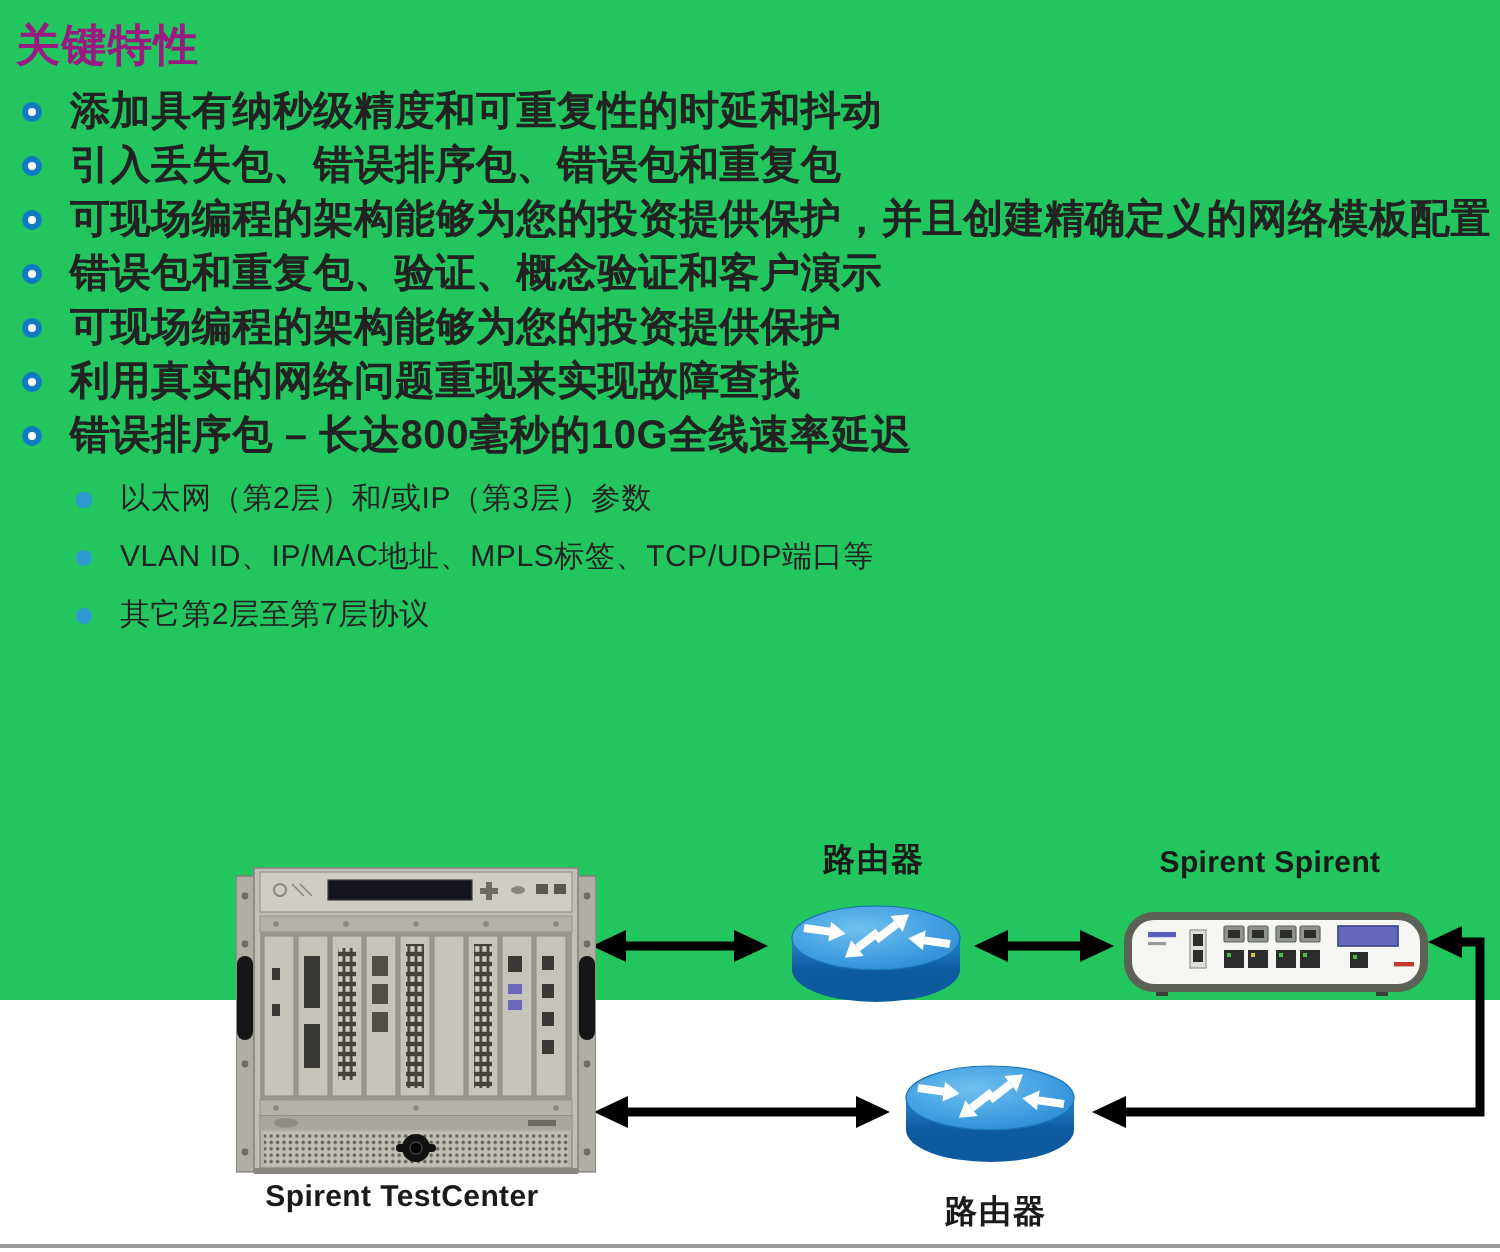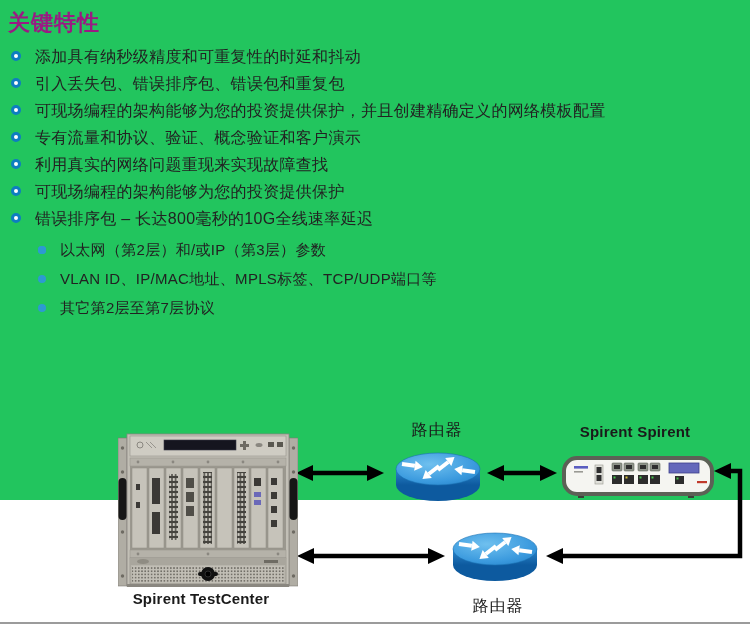--- a/index.html
+++ b/index.html
@@ -10,62 +10,62 @@
   }
   *{margin:0;padding:0;box-sizing:border-box;}
   html,body{width:750px;height:626px;background:#ffffff;overflow:hidden;
     font-family:"Liberation Sans","DejaVu Sans",sans-serif;color:var(--text-color);}
   .page{position:relative;width:750px;height:500px;background:#22c55e;}
 
   
   .features{position:absolute;left:8px;top:8px;width:736px;}
   .page-title{font-size:22px;font-weight:bold;color:var(--title-color);letter-spacing:1px;margin-bottom:9px;}
   ul{list-style:none;}
-  .main-list li{position:relative;padding-left:27px;font-size:16px;line-height:19px;
-    margin-bottom:8px;font-weight:400;letter-spacing:0.3px;white-space:nowrap;}
+  .main-list li{position:relative;padding-left:27px;font-size:20px;line-height:19px;
+    margin-bottom:8px;font-weight:700;letter-spacing:0.3px;white-space:nowrap;}
   .main-list li .ring{position:absolute;left:3px;top:4px;width:10px;height:10px;
     border:3px solid var(--ring-color);border-radius:50%;background:#fff;}
   .sub-list{margin-left:28px;margin-top:13px;}
   .sub-list li{position:relative;padding-left:24px;font-size:15px;line-height:18px;
     margin-bottom:11px;font-weight:500;letter-spacing:0.3px;white-space:nowrap;}
   .sub-list li .dot{position:absolute;left:2px;top:5px;width:8px;height:8px;
     border-radius:50%;background:var(--dot-color);}
 
   
   .diagram{position:absolute;left:0;top:418px;width:750px;height:206px;}
   .arrows-layer{position:absolute;left:0;top:0;width:750px;height:206px;}
   .chassis{position:absolute;left:118px;top:14px;width:180px;height:160px;}
   .router-top{position:absolute;left:393px;top:25px;width:90px;height:64px;}
   .router-bottom{position:absolute;left:450px;top:105px;width:90px;height:64px;}
   .attero{position:absolute;left:562px;top:38px;width:152px;height:45px;}
   .dlabel{position:absolute;text-align:center;color:#1a1a1a;}
-  .dlabel.cn{font-weight:400;font-size:16px;letter-spacing:1px;}
+  .dlabel.cn{font-weight:700;font-size:16px;letter-spacing:1px;}
   .dlabel.en{font-weight:600;font-size:15px;letter-spacing:0.2px;}
   .lbl-router-top{left:387px;top:2px;width:100px;}
   .lbl-attero{left:565px;top:5px;width:140px;}
   .lbl-testcenter{left:108px;top:172px;width:186px;}
   .lbl-router-bottom{left:448px;top:178px;width:100px;}
 
   .bottom-rule{position:absolute;left:0;top:622px;width:750px;height:2px;background:#9b9b9b;}
 </style>
 </head>
 <body>
 
 <div class="page">
 
   <div class="features">
     <div class="page-title">关键特性</div>
 
     <ul class="main-list">
       <li><span class="ring"></span><span>添加具有纳秒级精度和可重复性的时延和抖动</span></li>
       <li><span class="ring"></span><span>引入丢失包、错误排序包、错误包和重复包</span></li>
       <li><span class="ring"></span><span>可现场编程的架构能够为您的投资提供保护，并且创建精确定义的网络模板配置</span></li>
-      <li><span class="ring"></span><span>专有流量和协议、验证、概念验证和客户演示</span></li>
+      <li><span class="ring"></span><span>错误包和重复包、验证、概念验证和客户演示</span></li>
+      <li><span class="ring"></span><span>可现场编程的架构能够为您的投资提供保护</span></li>
       <li><span class="ring"></span><span>利用真实的网络问题重现来实现故障查找</span></li>
-      <li><span class="ring"></span><span>可现场编程的架构能够为您的投资提供保护</span></li>
       <li><span class="ring"></span><span>错误排序包 – 长达800毫秒的10G全线速率延迟</span></li>
     </ul>
 
     <ul class="sub-list">
       <li><span class="dot"></span></li>
       <li><span class="dot"></span></li>
       <li><span class="dot"></span><span>以太网（第2层）和/或IP（第3层）参数</span></li>
       <li><span class="dot"></span><span>VLAN ID、IP/MAC地址、MPLS标签、TCP/UDP端口等</span></li>
       <li><span class="dot"></span><span>其它第2层至第7层协议</span></li>
     </ul>

